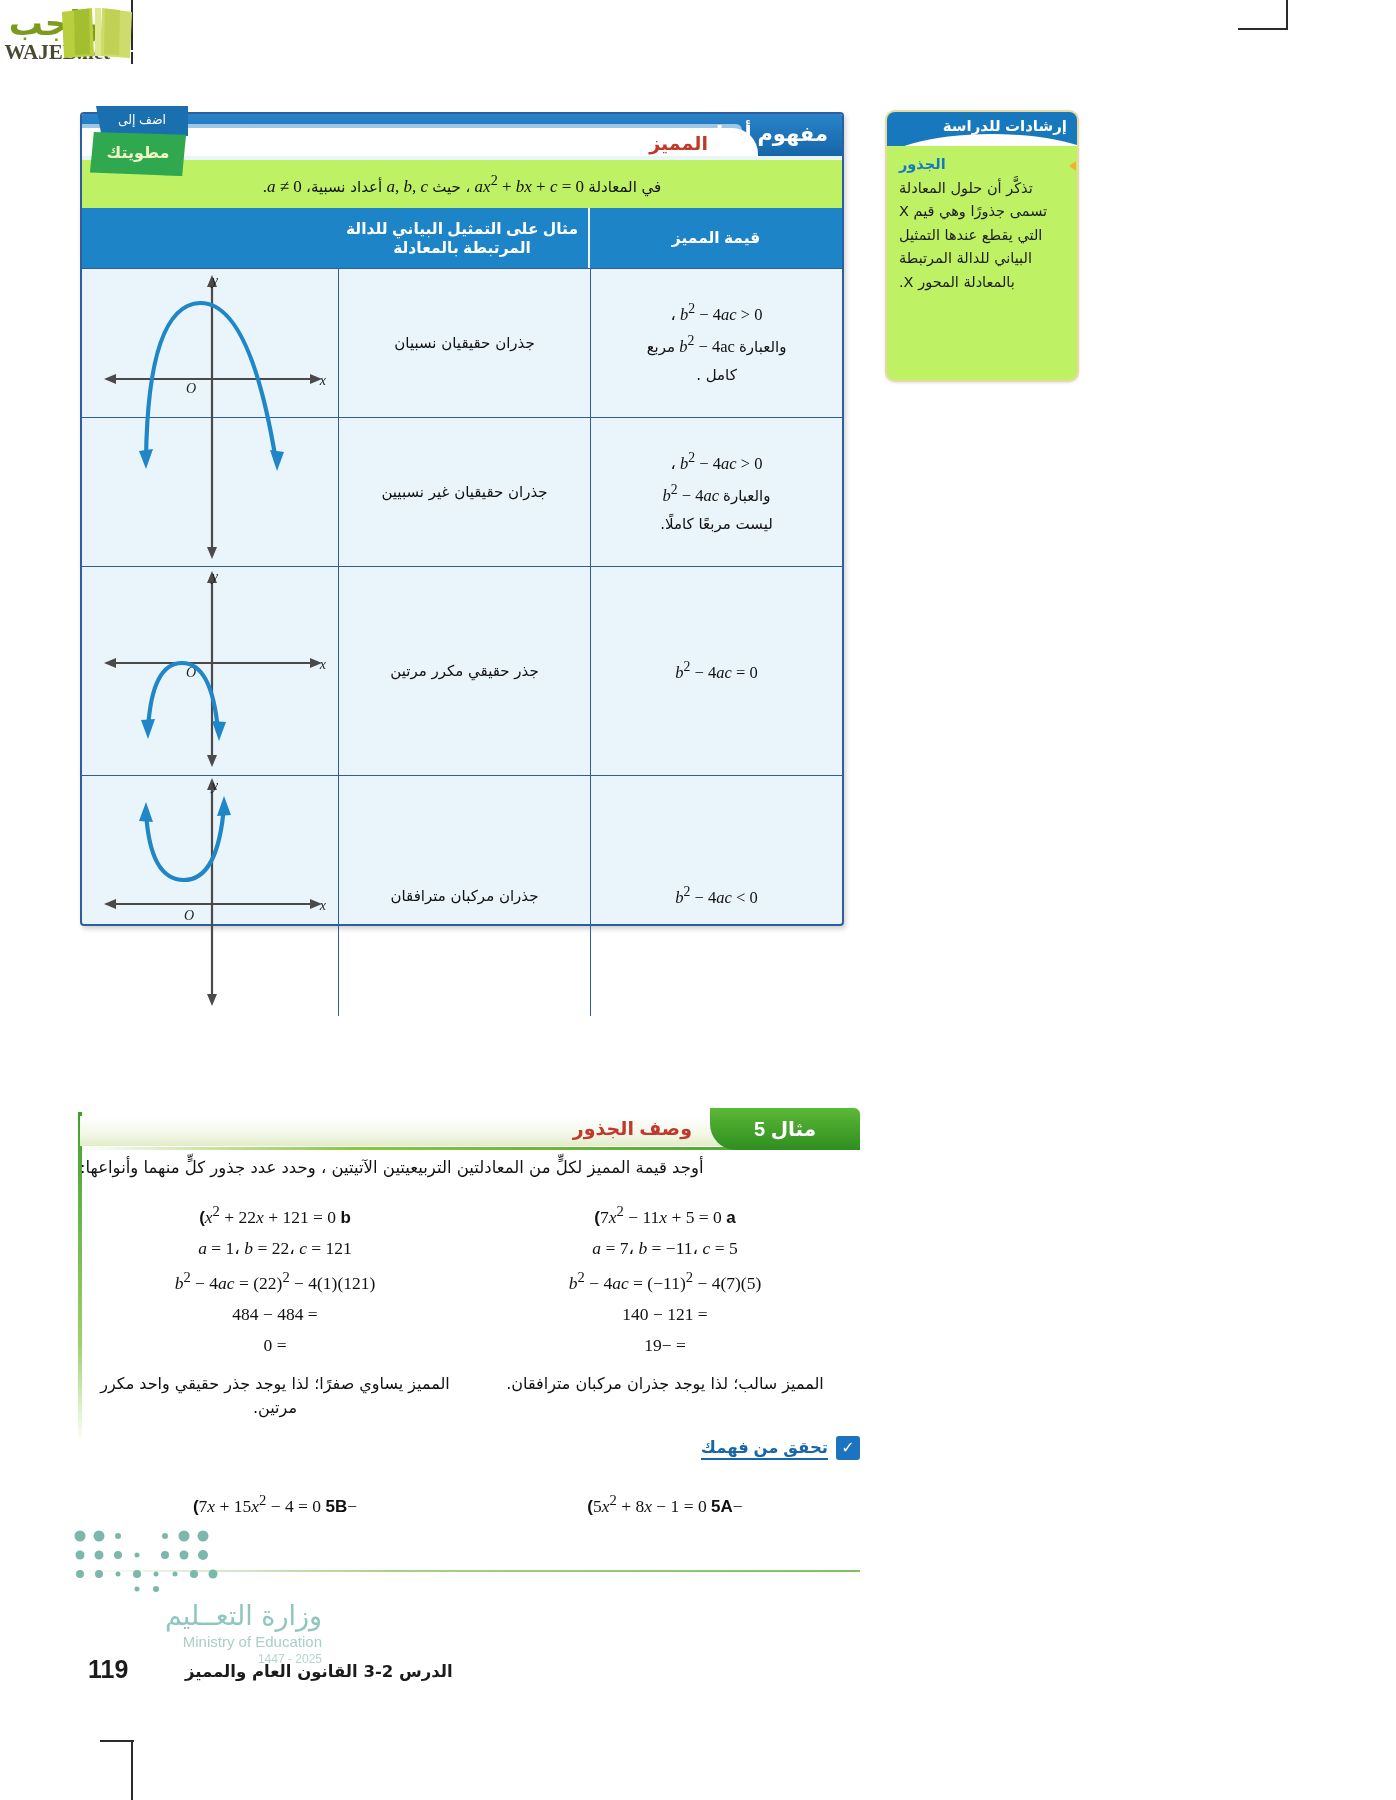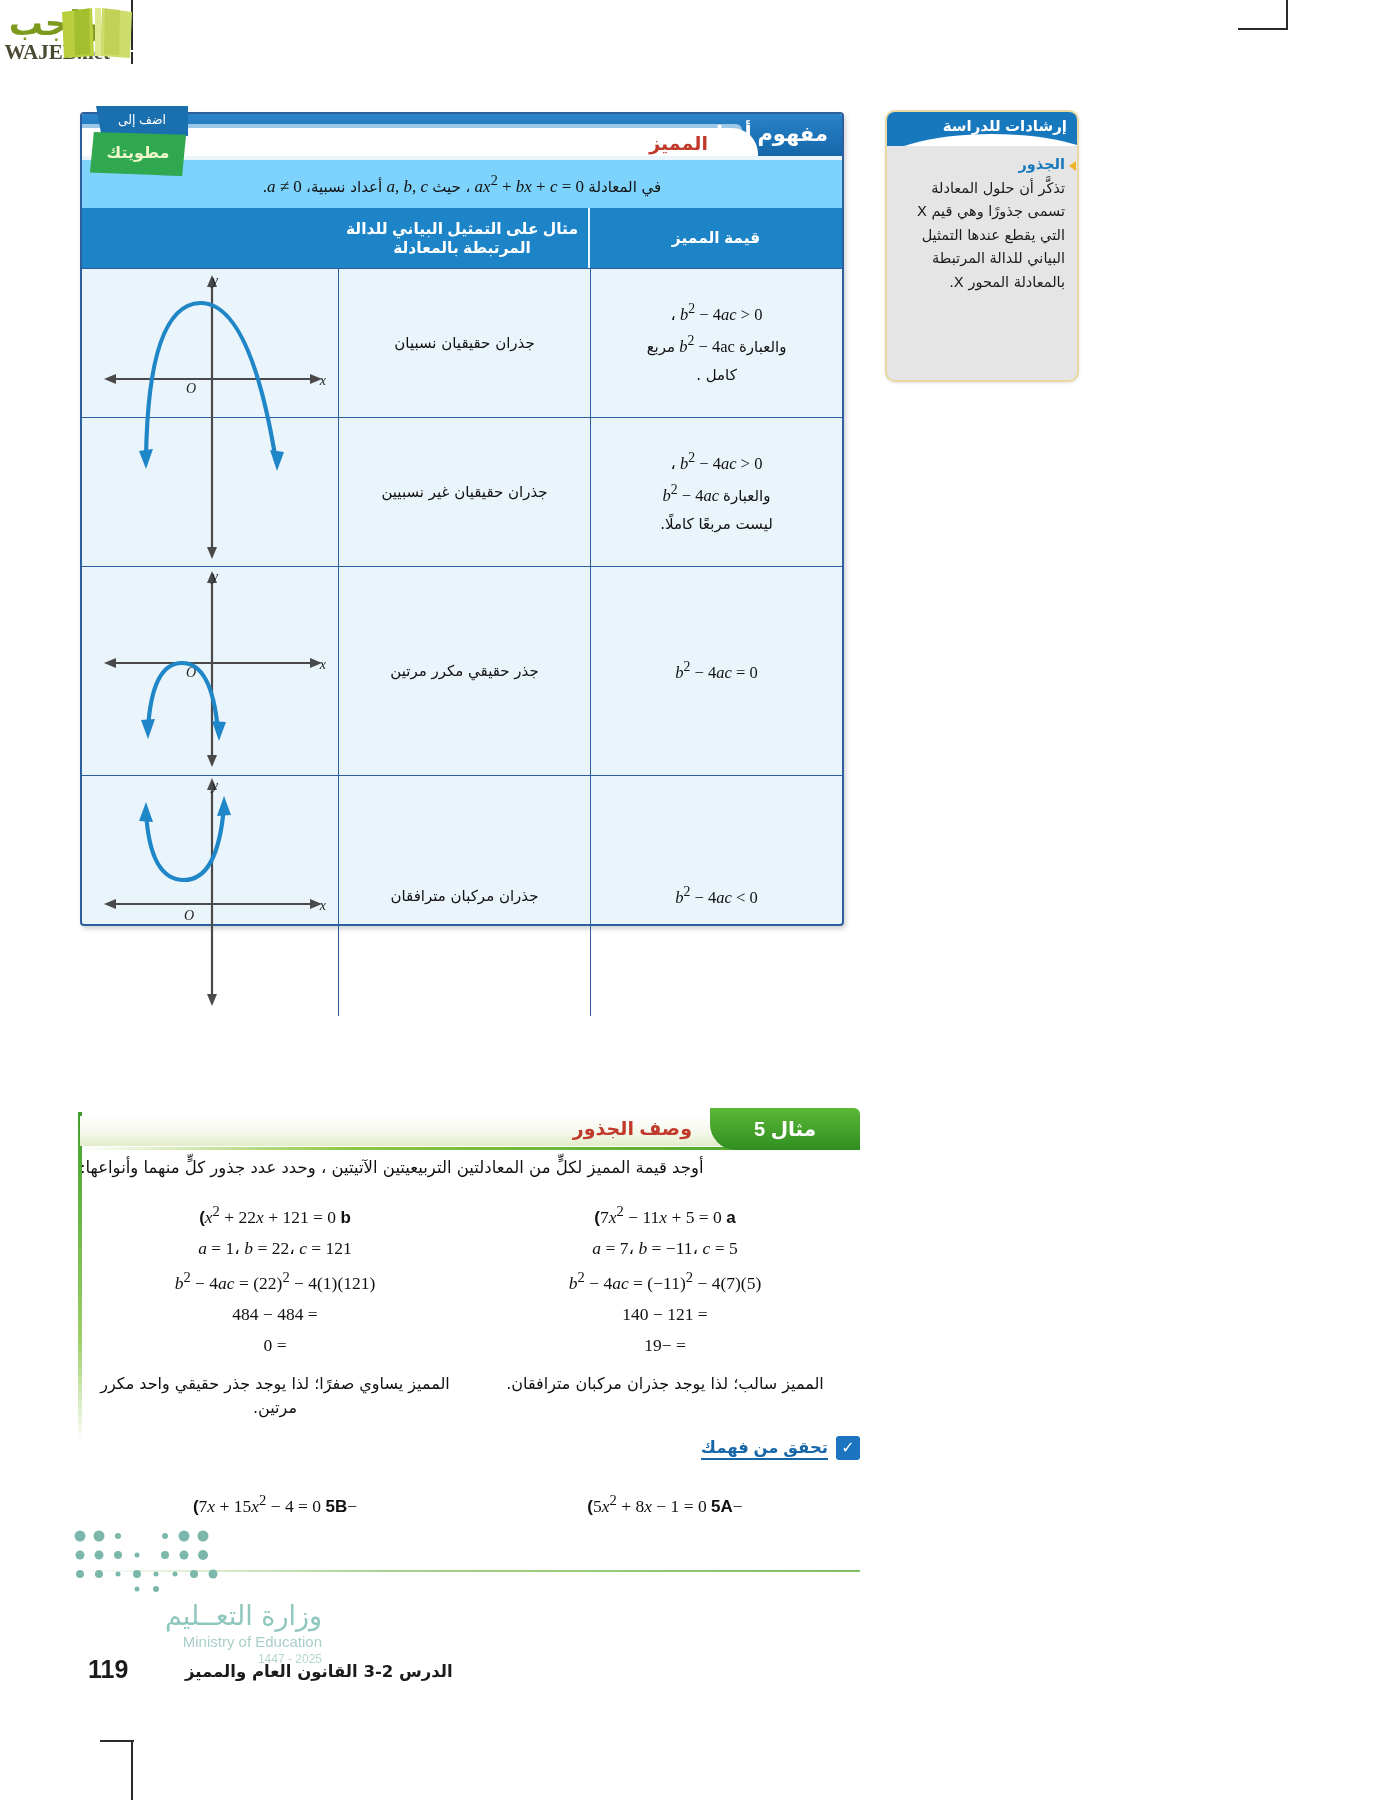--- a/index.html
+++ b/index.html
@@ -30,27 +30,27 @@
   
   .watermark{position:absolute;left:420px;top:710px;width:340px;height:150px;opacity:.30;pointer-events:none;}
   .wm-text{position:absolute;right:110px;top:18px;font-size:58px;font-weight:bold;color:#b9c98a;
      font-family:"DejaVu Sans",sans-serif;}
   .wm-net{position:absolute;right:72px;top:82px;font-size:34px;font-weight:bold;color:#c3cdaa;
      font-family:"Liberation Serif",serif;}
   .wm-book{position:absolute;left:10px;top:0px;width:130px;height:110px;}
 
   
   .guide{position:absolute;left:885px;top:110px;width:190px;height:268px;
-     border:2px solid #e8d9a0;border-radius:10px;background:#e5e5e5;
+     border:2px solid #e8d9a0;border-radius:10px;background:#bef264;
      box-shadow:0 1px 3px rgba(0,0,0,.12);overflow:hidden;}
   .guide-head{position:relative;height:34px;background:#1878bd;overflow:hidden;}
   .guide-head .lbl{position:absolute;right:10px;top:5px;color:#fff;font-size:15px;font-weight:bold;}
   .guide-head .swoosh{position:absolute;left:-10px;bottom:-22px;width:230px;height:34px;background:#fff;
      border-radius:50% 50% 0 0 / 100% 100% 0 0;}
-  .guide-body{padding:8px 12px 6px 12px;text-align:right;}
+  .guide-body{padding:8px 12px 6px 12px;text-align:left;}
   .guide-title{color:#1878bd;font-size:14.5px;font-weight:bold;margin:2px 0 5px 0;position:relative;}
   .guide-title .bullet{position:absolute;right:-11px;top:5px;width:0;height:0;
      border-top:5px solid transparent;border-bottom:5px solid transparent;border-right:7px solid #f0b429;}
   .guide-text{font-size:14.5px;color:#1b1b1b;line-height:1.62;
      font-family:"DejaVu Sans",sans-serif;}
 
   
   .concept{position:absolute;left:80px;top:112px;width:760px;height:810px;
      border:2px solid #2d5f9e;border-radius:4px;background:#eaf4fb;
      box-shadow:2px 3px 5px rgba(0,0,0,.18);}
@@ -66,21 +66,21 @@
 
   .fold-tab{position:absolute;left:96px;top:104px;width:92px;height:76px;z-index:12;}
   .fold-top{position:absolute;left:0;top:0;width:92px;height:30px;background:#1a6fae;
      color:#fff;font-size:12.5px;text-align:center;line-height:28px;
      clip-path:polygon(0 0,100% 0,100% 100%,6% 100%);}
   .fold-bot{position:absolute;left:-6px;top:26px;width:96px;height:44px;
      background:#2fa84f;color:#eef7c8;font-size:16px;font-weight:bold;text-align:center;line-height:42px;
      clip-path:polygon(4% 0,100% 6%,96% 100%,0 92%);
      box-shadow:1px 2px 3px rgba(0,0,0,.25);}
 
-  .concept-eq{position:absolute;right:0;left:0;top:46px;height:48px;background:#7dd3fc;
+  .concept-eq{position:absolute;right:0;left:0;top:46px;height:48px;background:#bef264;
      display:flex;align-items:center;justify-content:center;}
   .concept-eq .mathline{font-family:"Liberation Serif",serif;font-size:17px;color:#111;direction:rtl;}
   .mi{font-style:italic;font-family:"Liberation Serif",serif;}
   .ar{font-family:"DejaVu Sans",sans-serif;font-size:15px;}
 
   
   .ctable{position:absolute;left:0;right:0;top:94px;bottom:0;}
   .thead{display:flex;height:60px;background:#1d84c8;color:#fff;}
   .thead > div{display:flex;align-items:center;justify-content:center;text-align:center;
      font-size:15.5px;font-weight:bold;line-height:1.25;border-left:2px solid #eaf4fb;}

